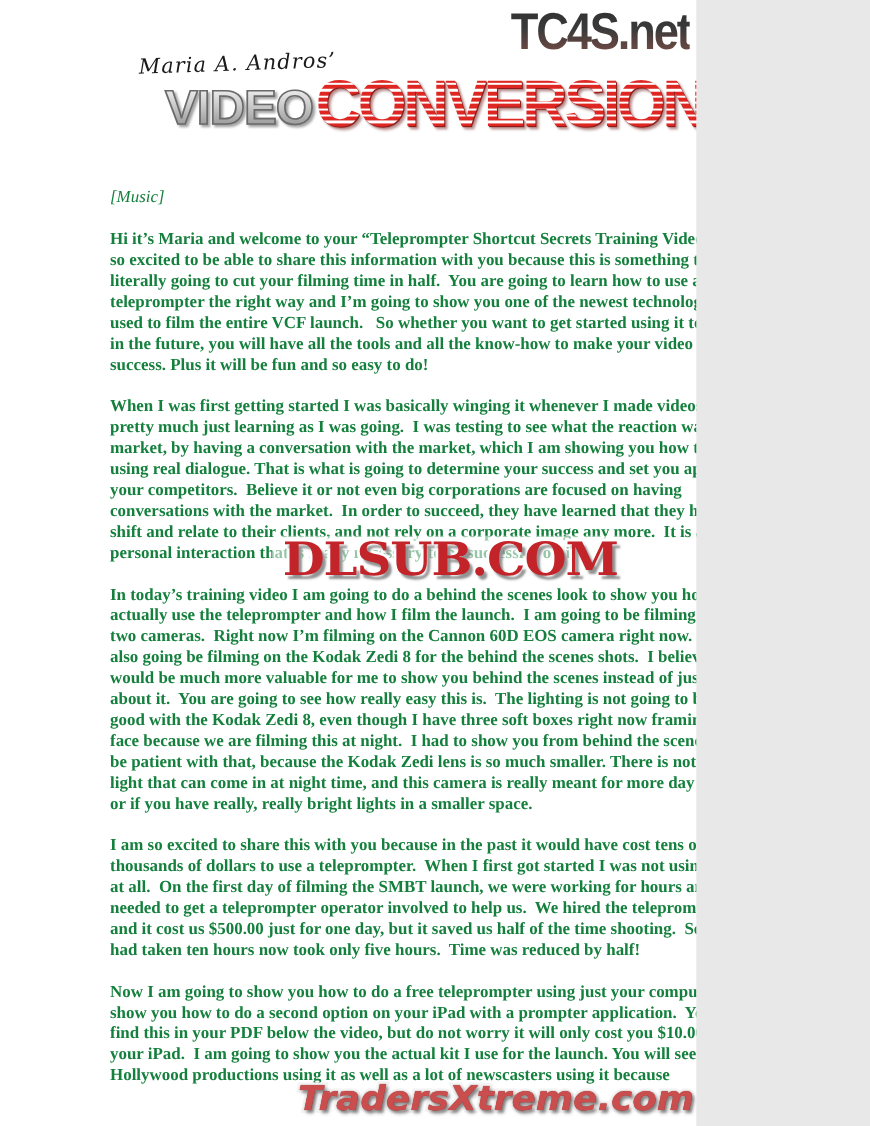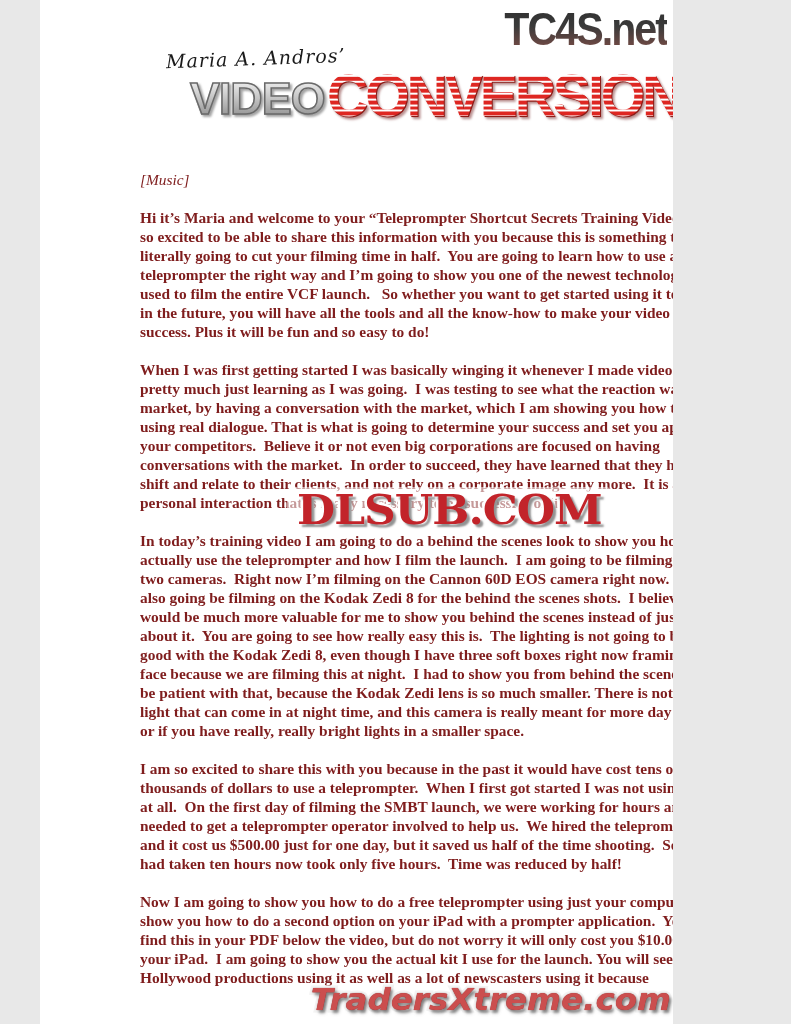--- a/index.html
+++ b/index.html
@@ -2,21 +2,20 @@
 <html><head>
 <meta charset="utf-8">
 <style>
   html,body{margin:0;padding:0;background:#e8e8e8;}
   .page{
     position:relative;
     width:633px;height:1024px;
     background:#ffffff;
     overflow:hidden;
     font-family:"Liberation Serif", serif;
-    margin-left:40px;
   }
 
   
   .tc4s{
     position:absolute;top:2px;right:6px;
     font-family:"Liberation Sans", sans-serif;
     font-weight:900;
     font-size:42px;
     letter-spacing:-2px;
     transform:scale(0.98,1.12);
@@ -65,21 +64,21 @@
     background:linear-gradient(180deg,#fdfdfd 0%,#d6d6d6 40%,#8a8a8a 100%);
     -webkit-background-clip:text;background-clip:text;color:transparent;
     -webkit-text-stroke:1.5px #777777;
     paint-order:stroke fill;
     filter:drop-shadow(2px 2px 1px rgba(90,90,90,.55));
   }
 
   
   .body-text{
     position:absolute;left:100px;top:170px;width:597px;
-    font-size:15.4px;line-height:19px;color:#7f1d1d;
+    font-size:15.4px;line-height:19px;color:#15803d;
   }
   .music-cue{font-style:italic;margin:0 0 19px 0;}
   .para{margin:0 0 19px 0;white-space:pre-wrap;font-weight:bold;}
 
   
   .dlsub{
     position:absolute;left:247px;top:487px;
     padding:0 10px;
     background:rgba(255,255,255,0.55);
     border-radius:6px;

